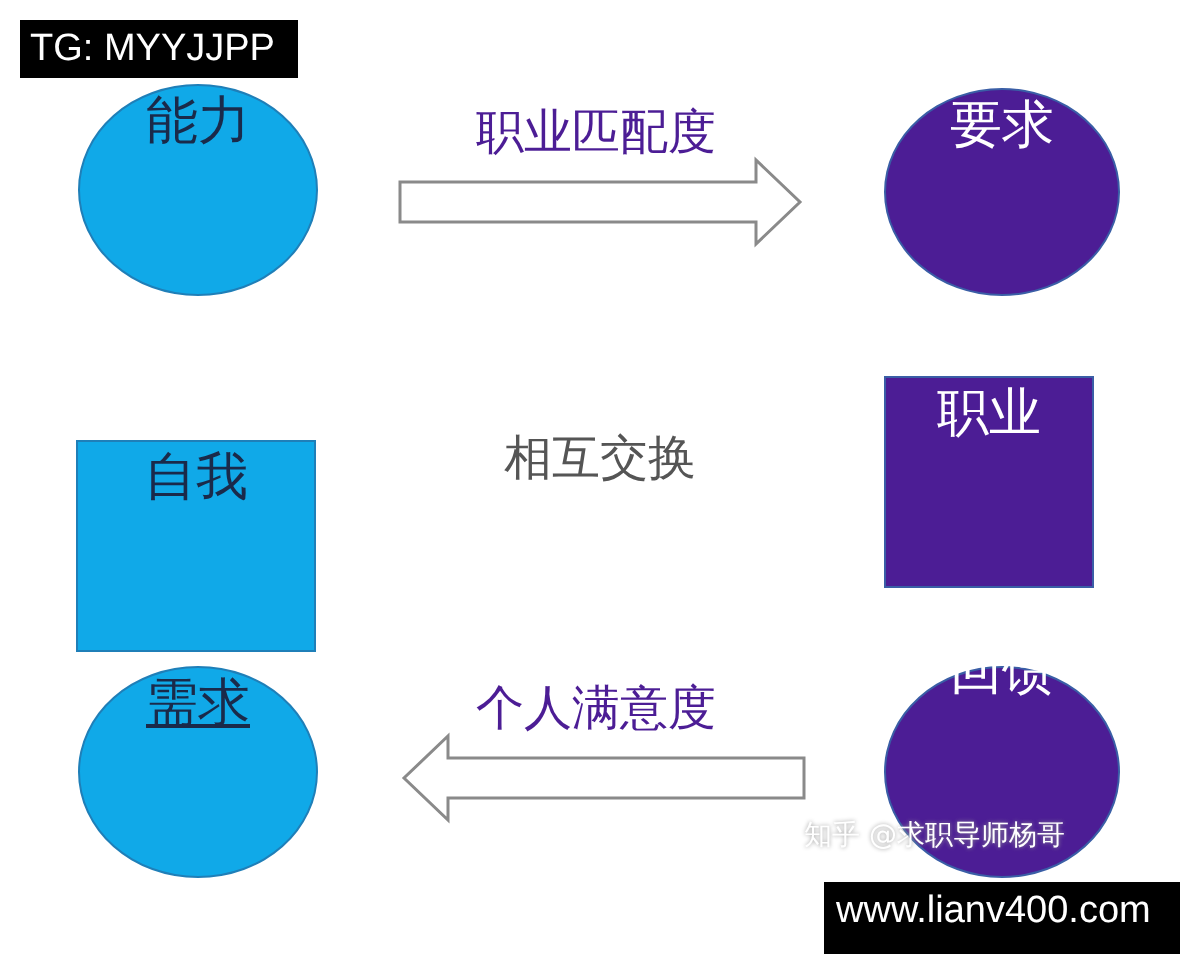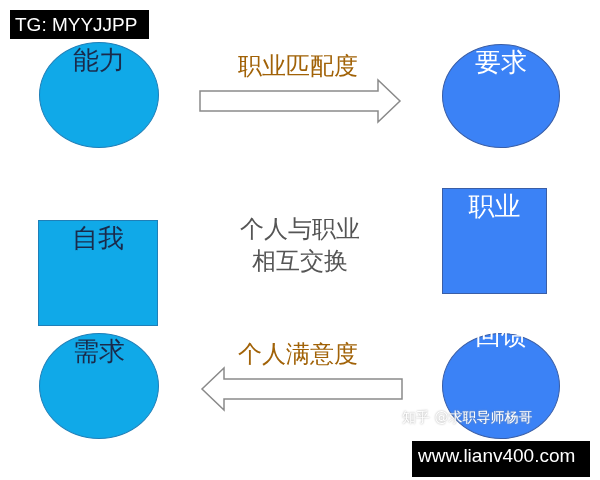--- a/index.html
+++ b/index.html
@@ -1,21 +1,21 @@
 <!DOCTYPE html>
 <html><head>
 <meta charset="utf-8">
 <style>
   html,body{margin:0;padding:0;}
   body{width:600px;height:480px;background:#ffffff;position:relative;overflow:hidden;font-family:"DejaVu Sans","Liberation Sans",sans-serif;}
   .shape{position:absolute;display:flex;align-items:flex-start;justify-content:center;font-size:26px;box-sizing:border-box;}
   .circle{border-radius:50%;}
   .light{background:#10a9e8;border:1.5px solid #1f7fb8;color:#1a2a4a;}
-  .dark{background:#3b82f6;border:1.5px solid #3a5ea6;color:#ffffff;}
-  .label{position:absolute;font-size:24px;color:#a16207;text-align:center;white-space:nowrap;}
+  .dark{background:#4c1d95;border:1.5px solid #3a5ea6;color:#ffffff;}
+  .label{position:absolute;font-size:24px;color:#4c1d95;text-align:center;white-space:nowrap;}
   .center-text{position:absolute;left:210px;top:213px;width:180px;text-align:center;font-size:24px;line-height:32px;color:#555;}
   .tag{position:absolute;background:#000000;color:#fff;font-family:"Liberation Sans",sans-serif;}
   .watermark{position:absolute;left:402px;top:409px;font-size:14px;color:#fff;text-shadow:0 0 2px #999;white-space:nowrap;}
   svg{position:absolute;}
 </style>
 </head>
 <body>
 
 <div class="tag" style="left:10px;top:10px;width:139px;height:29px;font-size:19px;line-height:29px;padding-left:5px;box-sizing:border-box;">TG: MYYJJPP</div>
 
@@ -27,28 +27,27 @@
   <polygon points="2,13 180,13 180,2 202,23 180,44 180,33 2,33" fill="#ffffff" stroke="#8a8a8a" stroke-width="1.5"></polygon>
 </svg>
 <div class="shape circle dark" style="left:442px;top:44px;width:118px;height:104px;">
   <span>要求</span>
 </div>
 
 <div class="shape light" style="left:38px;top:188px;width:120px;height:106px;margin-top:32px;">
   <span>自我</span>
 </div>
 <div class="center-text">
-  <div>个人与职业</div>
   <div>相互交换</div>
 </div>
 <div class="shape dark" style="left:442px;top:188px;width:105px;height:106px;">
   <span>职业</span>
 </div>
 
-<div class="shape circle light" style="left:39px;top:333px;width:120px;height:106px;">
+<div class="shape circle light" style="left:39px;top:333px;width:120px;height:106px;text-decoration:underline;">
   <span>需求</span>
 </div>
 <div class="label" style="left:228px;top:338px;width:140px;">个人满意度</div>
 <svg style="left:198px;top:366px;" width="206" height="46" viewBox="0 0 206 46">
   <polygon points="204,13 26,13 26,2 4,23 26,44 26,33 204,33" fill="#ffffff" stroke="#8a8a8a" stroke-width="1.5"></polygon>
 </svg>
 <div class="shape circle dark" style="left:442px;top:333px;width:118px;height:106px;">
   <span style="margin-top:-16px;">回馈</span>
 </div>
 

